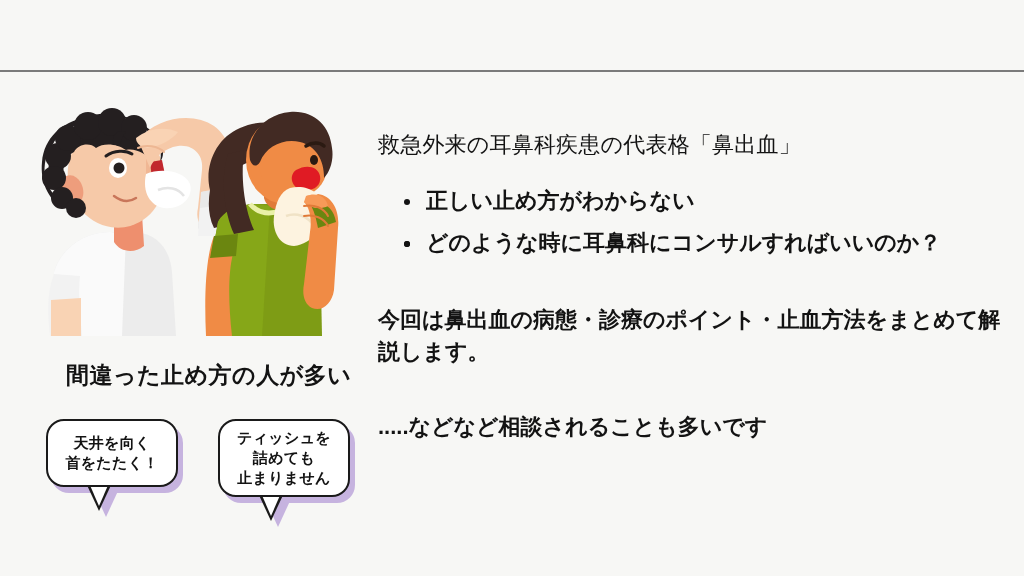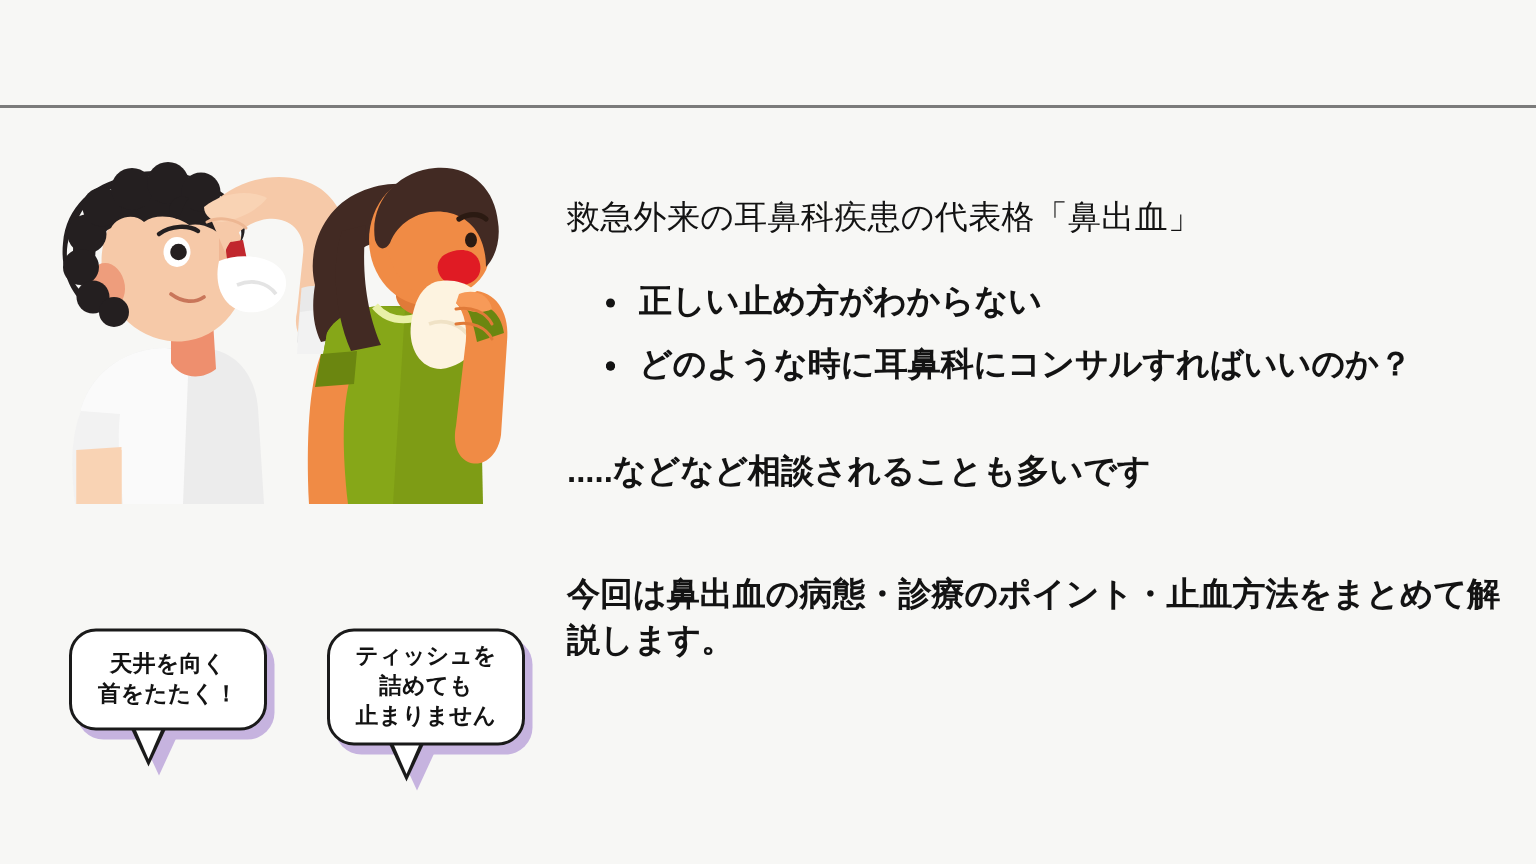--- a/index.html
+++ b/index.html
@@ -284,20 +284,21 @@
 
         <path d="M292 100 C306 96 316 104 318 118 L300 124 C298 114 296 106 292 100 Z" fill="#6b8610"></path>
 
         <path d="M288 92 C298 88 308 92 310 102 C302 106 292 104 286 98 Z" fill="#f79a58"></path>
         <path d="M286 102 C296 100 306 104 310 112" stroke="#e07a38" stroke-width="2" fill="none" stroke-linecap="round"></path>
         <path d="M286 112 C296 110 306 114 310 122" stroke="#e07a38" stroke-width="2" fill="none" stroke-linecap="round"></path>
       </g>
     </svg>
   </div>
 
+  <div class="caption" id="caption-top">間違った止め方の人が多い</div>
 
   <div class="bubble" id="bubble-tissue">
     <div class="bubble-shadow"></div>
     <div class="tail-shadow"></div>
     <div class="tail-outline"></div>
     <div class="tail-fill"></div>
     <div class="bubble-body">
       <div class="bubble-line">ティッシュを</div>
       <div class="bubble-line">詰めても</div>
       <div class="bubble-line">止まりません</div>
@@ -326,17 +327,17 @@
       </li>
       <li>
         <span class="bullet-dot"></span>
       </li>
       <li>
         <span class="bullet-dot"></span>
         <span>どのような時に耳鼻科にコンサルすればいいのか？</span>
       </li>
     </ul>
 
+    <p class="para" id="summary-line">今回は鼻出血の病態・診療のポイント・止血方法をまとめて解説します。</p>
     <p class="para" id="etc-line">.....などなど相談されることも多いです</p>
-    <p class="para" id="summary-line">今回は鼻出血の病態・診療のポイント・止血方法をまとめて解説します。</p>
   </div>
 
 </div>
 
 </body></html>

